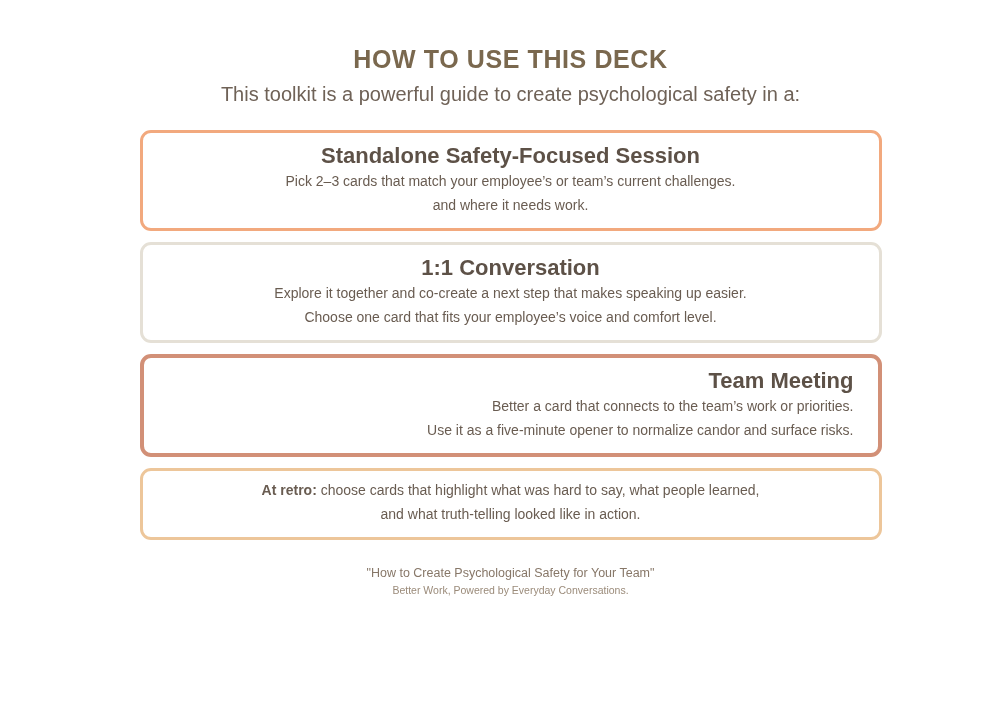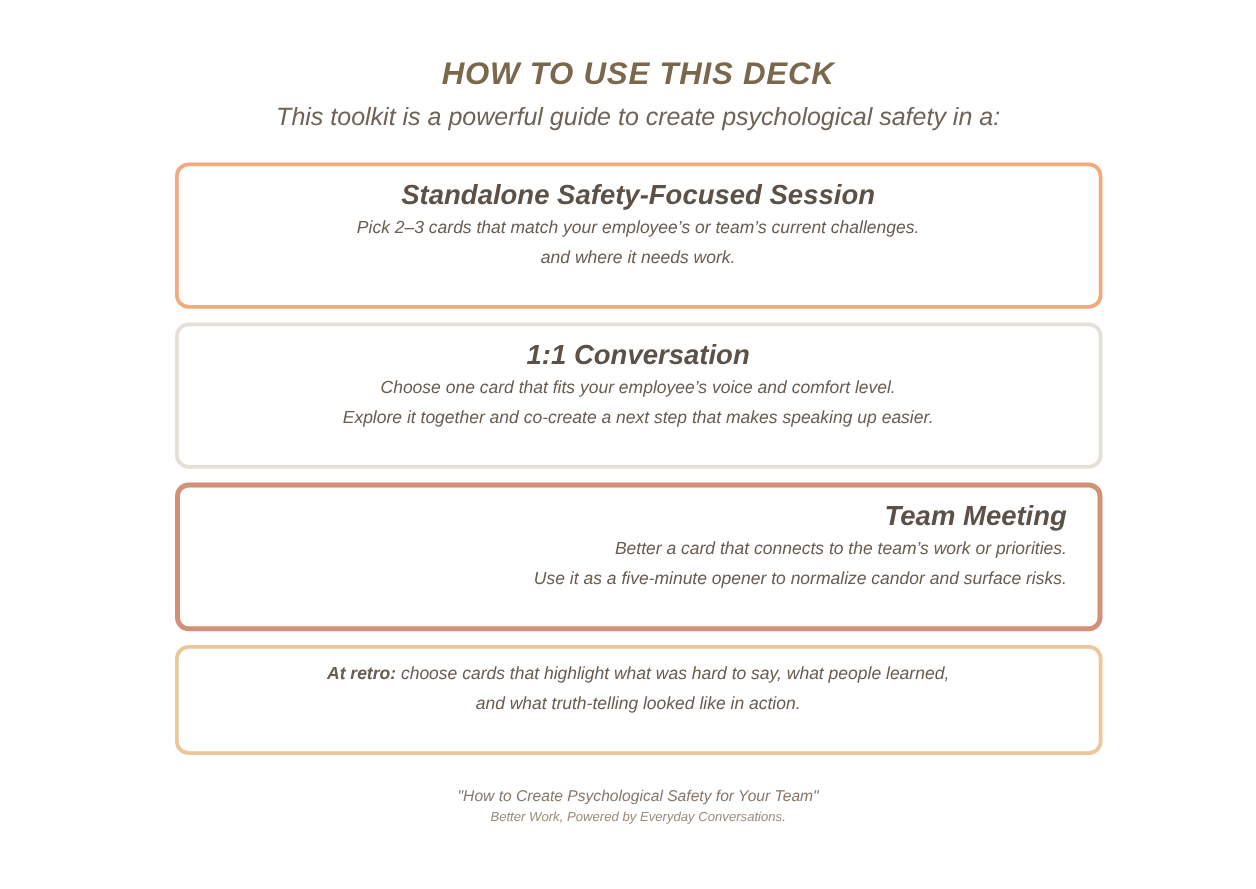--- a/index.html
+++ b/index.html
@@ -7,21 +7,20 @@
     padding: 0;
     background: #ffffff;
   }
   .page {
     position: relative;
     width: 1005px;
     height: 679px;
     background: var(--background, #ffffff);
     font-family: "Liberation Sans", sans-serif;
     overflow: hidden;
-    font-style: italic;
   }
   .content {
     position: relative;
     left: 8px;
     padding-top: 44px;
     text-align: center;
   }
   .page-title {
     margin: 0;
     font-size: 25px;
@@ -42,21 +41,21 @@
     display: flex;
     flex-direction: column;
     gap: 11px;
   }
   .card {
     box-sizing: border-box;
     border-style: solid;
     border-width: 3px;
     border-radius: 11px;
     background: #ffffff;
-    padding: 8px 24px 27px;
+    padding: 8px 24px 11px;
     text-align: center;
   }
   .card-title {
     font-size: 22px;
     font-weight: bold;
     line-height: 29px;
     color: var(--card-title, #5D5147);
   }
   .card-line {
     font-size: 14px;
@@ -90,22 +89,22 @@
     <p class="page-subtitle">This toolkit is a powerful guide to create psychological safety in a:</p>
 
     <div class="cards">
         <div class="card" style="border-color: rgb(242, 169, 126); border-width: 3px;">
           <div class="card-title">Standalone Safety-Focused Session</div>
           <div class="card-line"><span>Pick 2–3 cards that match your employee’s or team’s current challenges.</span></div>
           <div class="card-line"><span>and where it needs work.</span></div>
         </div>
         <div class="card" style="border-color: rgb(229, 224, 214); border-width: 3px;">
           <div class="card-title">1:1 Conversation</div>
+          <div class="card-line"><span>Explore it together and co-create a next step that makes speaking up easier.</span></div>
           <div class="card-line"><span>Choose one card that fits your employee’s voice and comfort level.</span></div>
-          <div class="card-line"><span>Explore it together and co-create a next step that makes speaking up easier.</span></div>
         </div>
         <div class="card" style="border-color: rgb(210, 144, 119); border-width: 4px; text-align: right;">
           <div class="card-title">Team Meeting</div>
           <div class="card-line"><span>Better a card that connects to the team’s work or priorities.</span></div>
           <div class="card-line"><span>Use it as a five-minute opener to normalize candor and surface risks.</span></div>
         </div>
         <div class="card" style="border-color: rgb(237, 198, 154); border-width: 3px;">
           <div class="card-line"><span class="bold">At retro:</span><span> choose cards that highlight what was hard to say, what people learned,</span></div>
           <div class="card-line"><span>and what truth-telling looked like in action.</span></div>
         </div>

